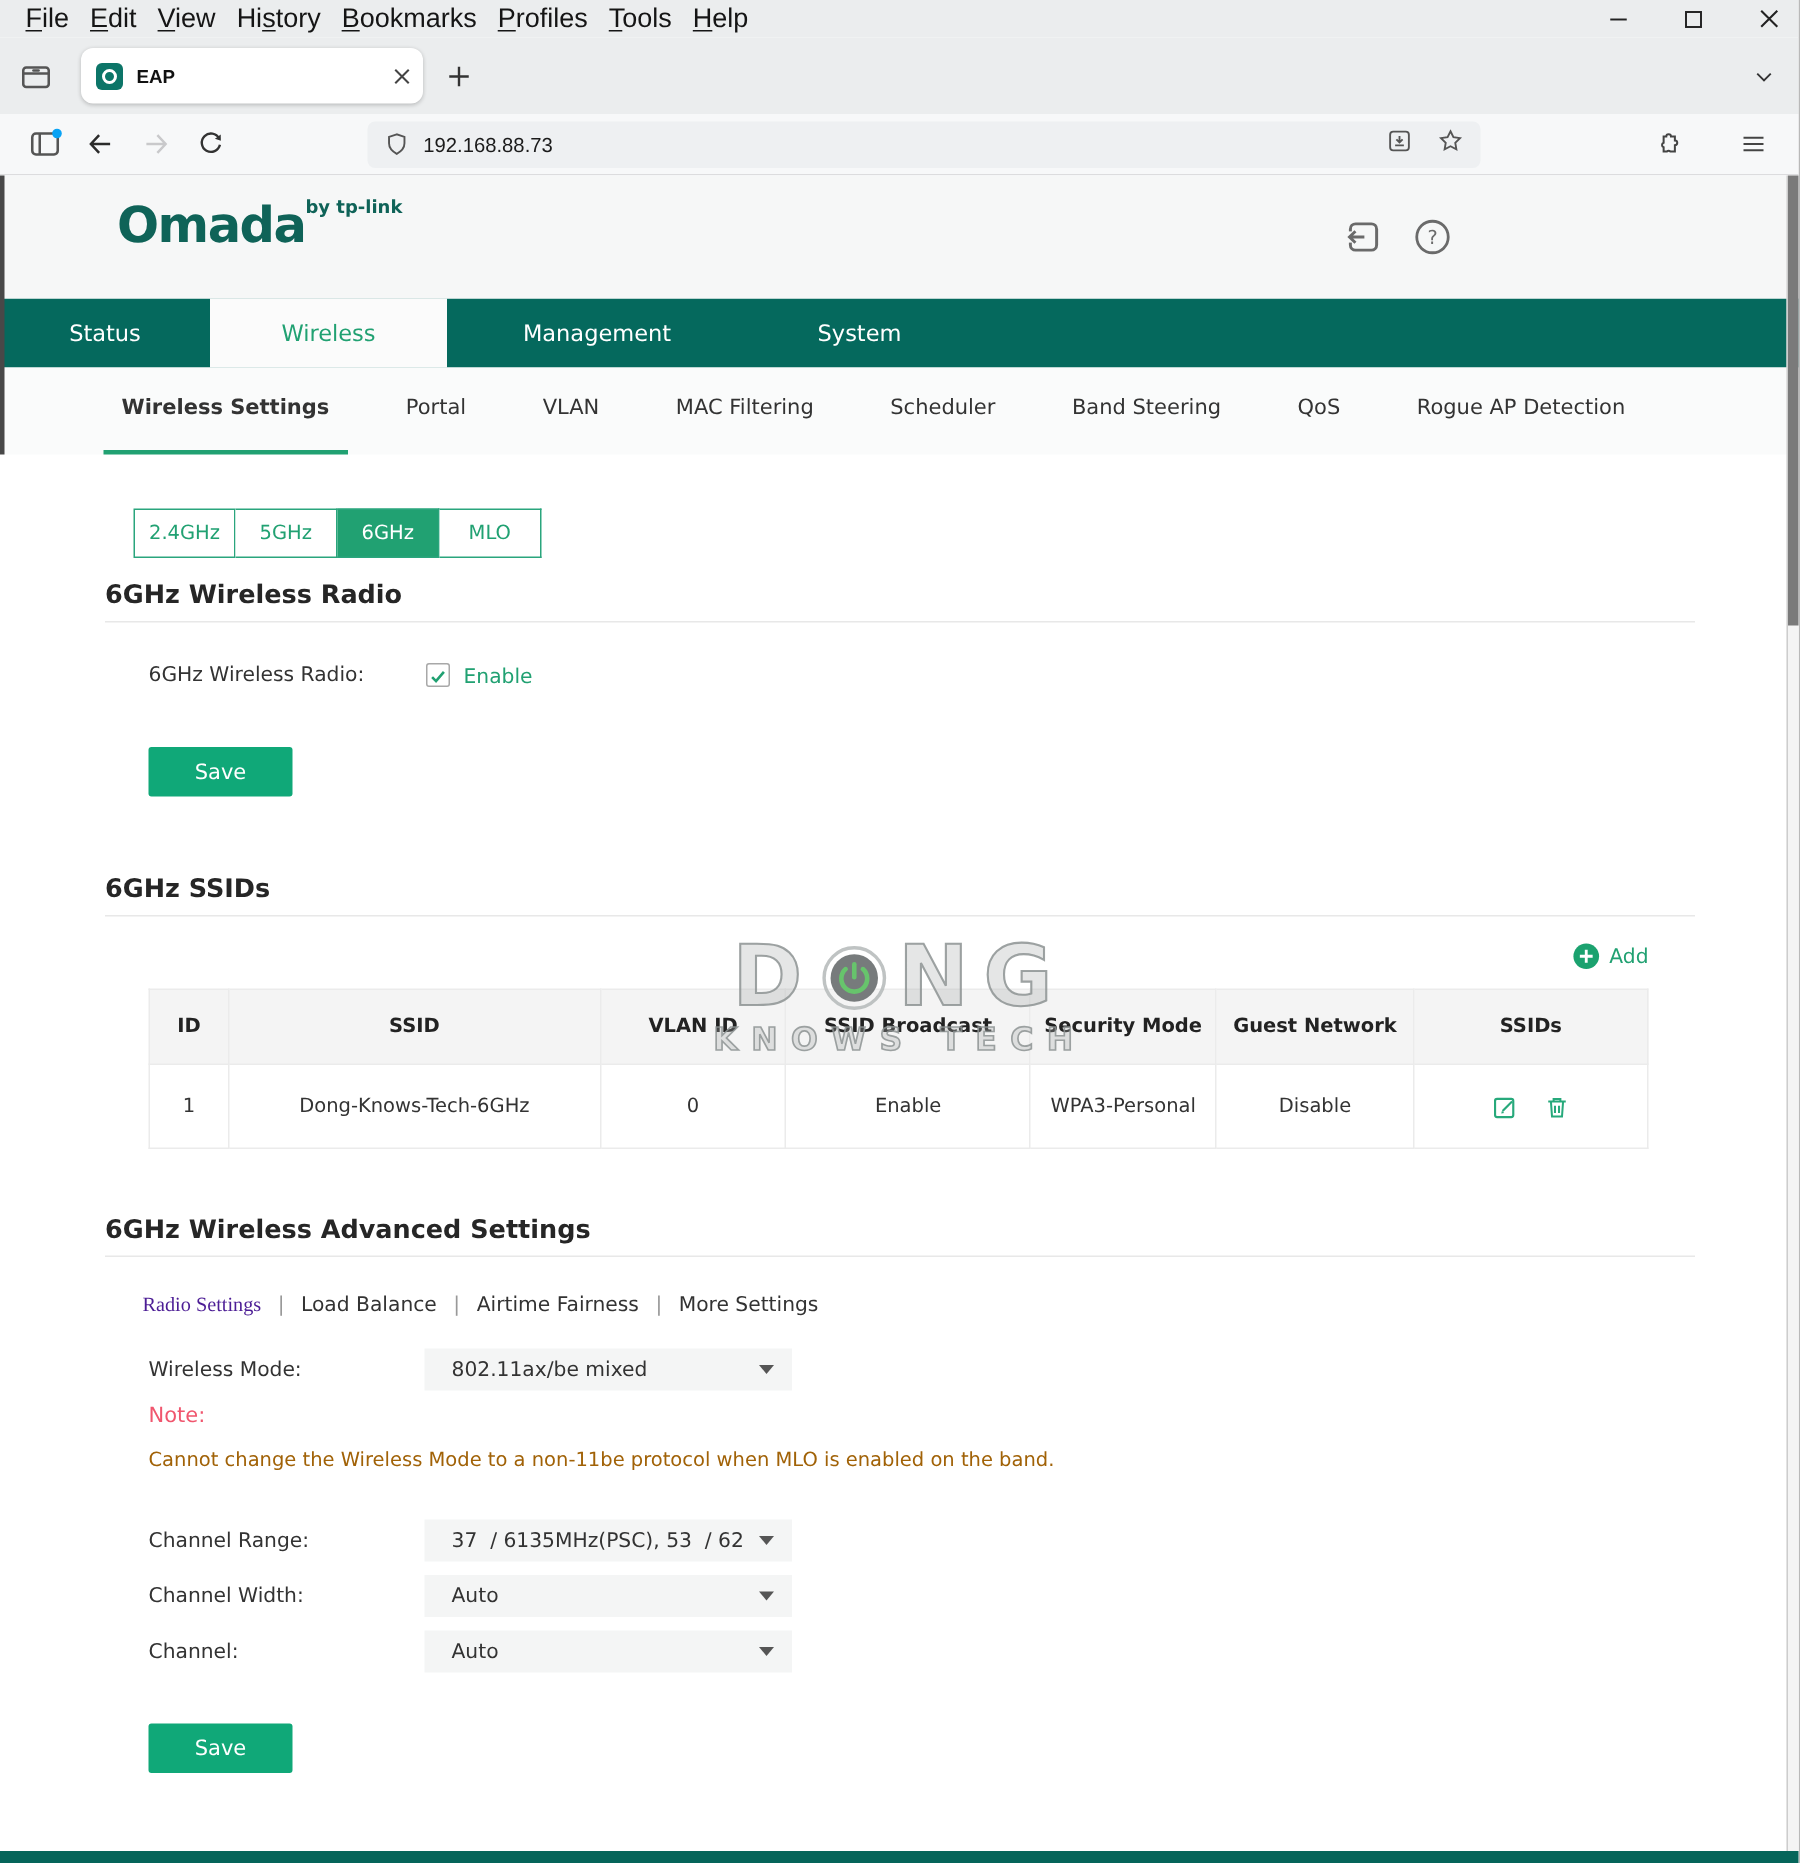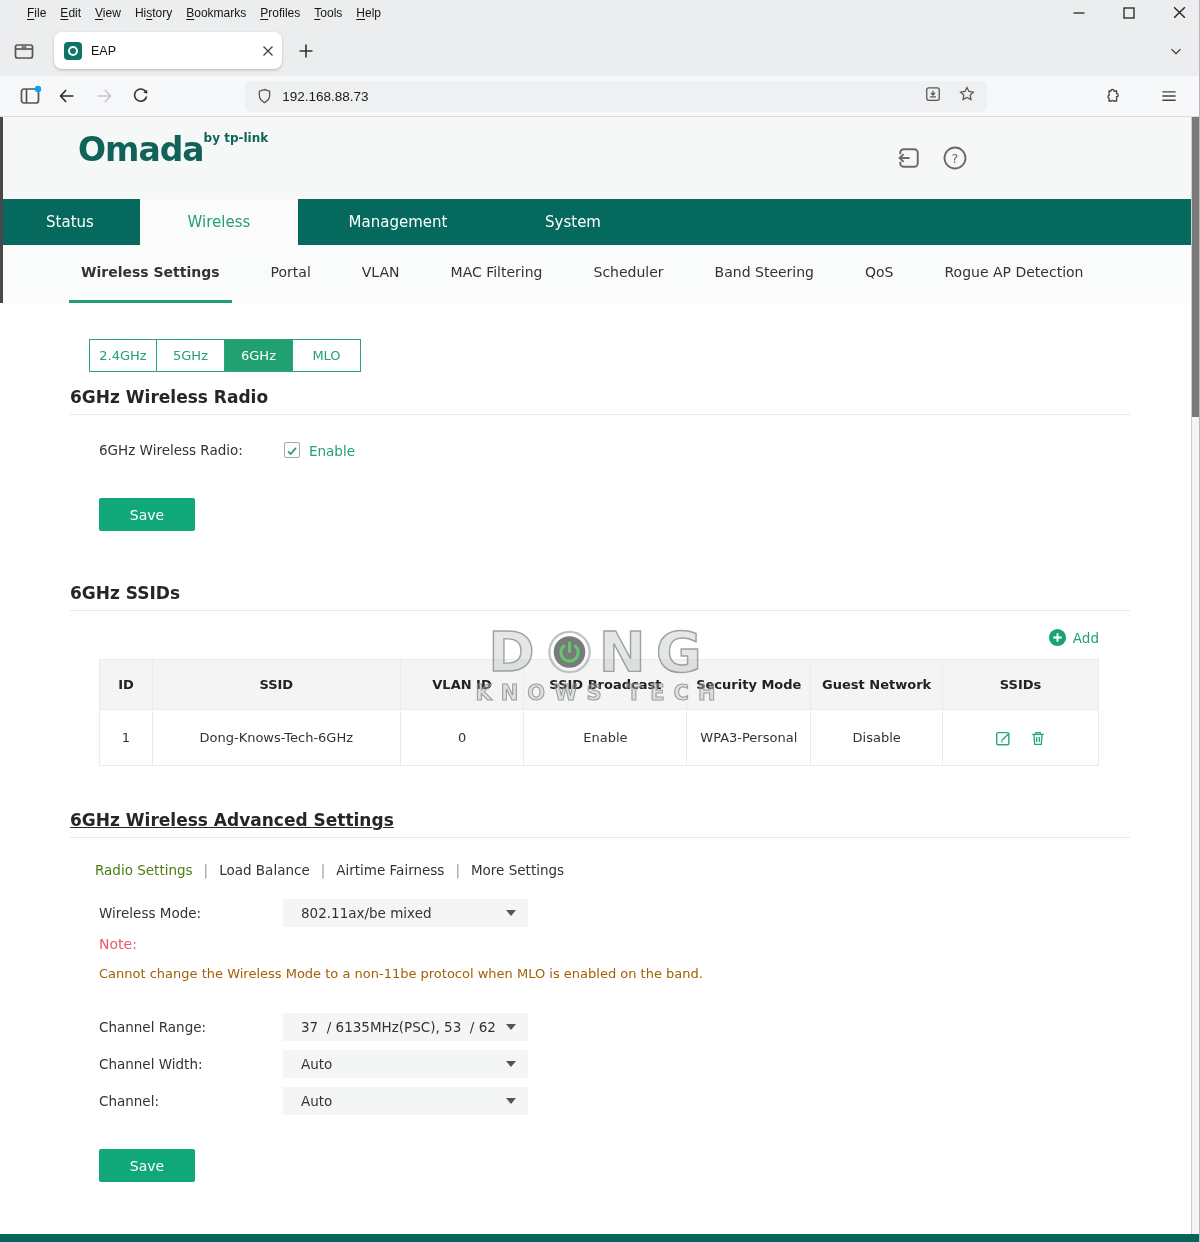--- a/index.html
+++ b/index.html
@@ -1,32 +1,32 @@
 <!DOCTYPE html>
 <html><head>
 <meta charset="utf-8">
 <style>
   * { box-sizing: border-box; margin: 0; padding: 0; }
   html,body { width:1200px; height:1242px; overflow:hidden; background:#fff; }
   .viewport { position:relative; width:1200px; height:1242px; font-family:"Liberation Sans",sans-serif; background:#fff; border-right:1px solid #b9b9b9; }
 
   
-  .menubar { height:25px; background:#ebedee; display:flex; align-items:center; padding-left:20px; font-size:12px; color:#151515; position:relative; }
+  .menubar { height:25px; background:#ebedee; display:flex; align-items:center; padding-left:10px; font-size:18px; color:#151515; position:relative; }
   .menu-item { padding:0 7px; cursor:default; }
   .accesskey { text-decoration:underline; text-underline-offset:2px; }
   .win-controls { position:absolute; right:12px; top:0; height:25px; display:flex; align-items:center; gap:36px; }
   .win-controls svg { display:block; }
 
   .tabbar { height:51px; background:#ebedee; display:flex; align-items:center; padding-left:12px; }
   .tbicon { display:flex; align-items:center; justify-content:center; }
   .icon-tabmgr { margin-right:18px; }
   .tab { width:228px; height:37px; background:#fff; border-radius:8px; display:flex; align-items:center; padding:0 8px 0 10px; box-shadow:0 1px 3px rgba(0,0,0,.22); }
   .favicon { width:18px; height:18px; border-radius:4px; background:#0c7568; position:relative; margin-right:9px; flex:none; }
   .favicon::after { content:""; position:absolute; inset:4px; border:2.5px solid #fff; border-radius:50%; }
-  .tab-title { font-size:12.5px; color:#111; flex:1; }
+  .tab-title { font-size:12.5px; color:#111; flex:1;font-weight:bold; }
   .newtab { margin-left:16px; }
   .tab-chevron { margin-left:auto; margin-right:14px; }
 
   .toolbar { height:41px; background:#f7f8f9; border-bottom:1px solid #dcdcde; display:flex; align-items:center; padding:0 12px; }
   .tbtn { width:38px; display:flex; justify-content:center; align-items:center; }
   .urlbar { margin-left:86px; width:766px; height:31px; background:#eef0f2; border-radius:5px; display:flex; align-items:center; padding:0 10px; }
   .shield { margin-right:8px; display:flex; }
   .url-text { font-size:13.5px; color:#1b1b1b; flex:1; }
   .urlbar-actions { display:flex; gap:14px; align-items:center; }
   .ext-btn { margin-left:106px; }
@@ -53,21 +53,21 @@
   .subnav-item.active { font-weight:bold; border-bottom:3px solid #21a172; }
 
   .content { position:relative; margin:0 70px; width:1060px; font-family:"DejaVu Sans",sans-serif; }
 
   .band-tabs { display:flex; margin:36px 0 0 19px; }
   .band-tab { width:68px; height:33px; line-height:31px; text-align:center; font-size:13px; color:#21a172; border:1px solid #2aa57d; border-left:none; background:#fff; cursor:pointer; }
   .band-tab:first-child { border-left:1px solid #2aa57d; }
   .band-tab.active { background:#21a172; color:#fff; }
 
   .sec-title { font-size:17px; font-weight:bold; color:#262626; }
-  .mt-radio { margin-top:15px; } .mt-ssids { margin-top:52px; } .mt-adv { margin-top:44px;text-decoration:underline; }
+  .mt-radio { margin-top:15px; } .mt-ssids { margin-top:52px; } .mt-adv { margin-top:44px; }
   .rule { border:none; border-top:1px solid #e8e8e8; margin-top:7px; height:0; }
 
   .row-radio { position:relative; height:17px; margin-top:27px; }
   .lbl { font-size:13.5px; font-weight:normal; color:#333; }
   .lbl-radio { position:absolute; left:29px; top:0; }
   .checkbox { position:absolute; left:214px; top:0; width:16px; height:16px; border:1px solid #a8a8a8; border-radius:2px; background:#fff; cursor:pointer; }
   .enable-lbl { position:absolute; left:239px; top:1px; font-size:13.5px; color:#21a172; }
 
   .btn-save { display:block; margin:39px 0 0 29px; width:96px; height:33px; background:#10a878; color:#fff; font-size:14px; border:none; border-radius:2px; font-family:inherit; cursor:pointer; }
   .btn-save2 { margin-top:34px; }
@@ -76,21 +76,21 @@
   .add-btn { position:absolute; right:31px; top:0; display:flex; align-items:center; gap:6px; color:#21a172; font-size:13.5px; cursor:pointer; }
 
   .ssid-table { margin:10px 0 0 29px; border-collapse:collapse; width:1000px; font-size:13px; text-align:center; }
   .ssid-table th { height:50px; background:#f4f4f4; color:#222; border:1px solid #ebebeb; font-weight:bold; }
   .ssid-table td { height:56px; color:#333; border:1px solid #ebebeb; }
   .action-icons { display:flex; justify-content:center; gap:17px; }
   .action-icons span { display:flex; cursor:pointer; }
 
   .adv-links { margin:24px 0 0 25px; font-size:13.5px; color:#333; display:flex; align-items:center; }
   .adv-link { cursor:pointer; }
-  .adv-link.active { color:#4d7c0f; }
+  .adv-link.active { color:#4c1d95;font-family:Liberation Serif, serif; }
   .sep { color:#999; margin:0 11px; }
 
   .form { margin-top:21px; }
   .frow { position:relative; height:28px; margin-bottom:9px; }
   .frow-gap { margin-top:32px; }
   .flbl { position:absolute; left:29px; top:6px; }
   .select { position:absolute; left:213px; top:0; width:245px; height:28px; background:#f4f5f5; display:flex; align-items:center; padding:0 26px 0 18px; font-size:13.5px; color:#333; cursor:pointer; }
   .select-value { white-space:pre; }
   .caret { position:absolute; right:12px; top:11px; width:0; height:0; border-left:5px solid transparent; border-right:5px solid transparent; border-top:6px solid #555; }
   .tx-input { position:absolute; left:213px; top:0; width:245px; height:28px; background:#f4f5f5; border:none; padding:0 18px; font-size:13.5px; color:#333; font-family:inherit; }

